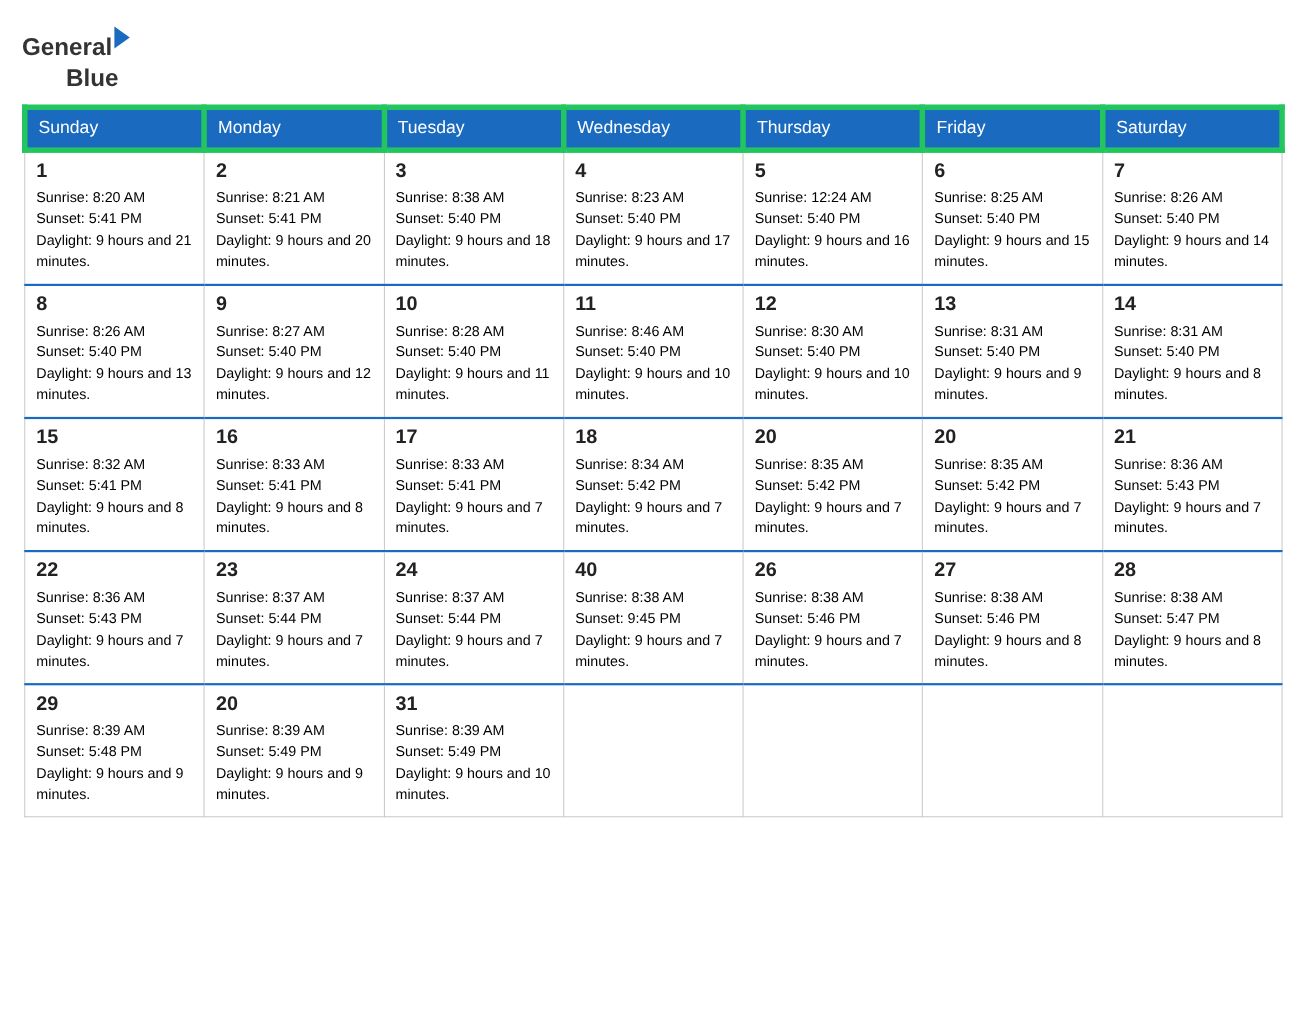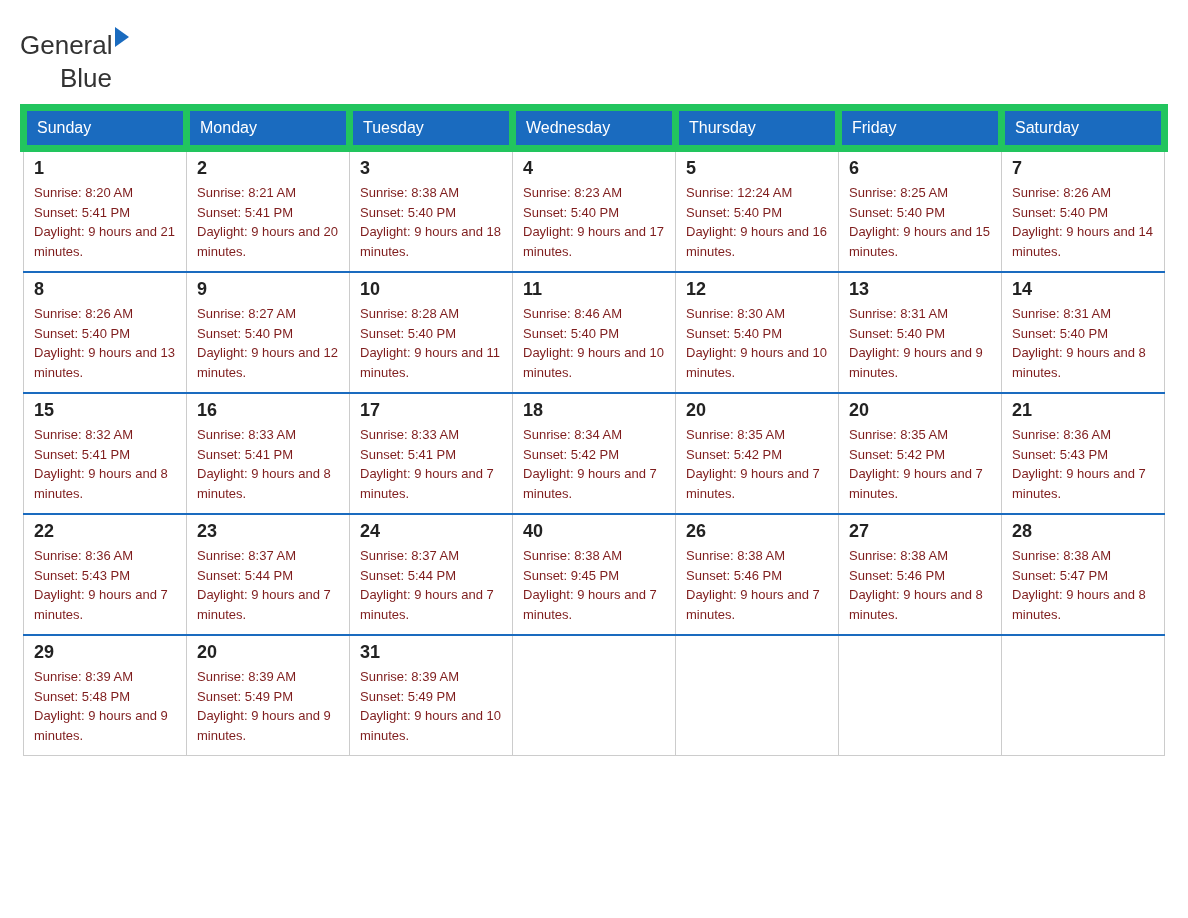--- a/index.html
+++ b/index.html
@@ -15,22 +15,22 @@
       justify-content: space-between;
       align-items: flex-start;
       margin-bottom: 10px;
     }
     .logo {
       display: flex;
       align-items: center;
       padding-top: 10px;
     }
     .logo-text {
-      font-size: 26px;
-      font-weight: normal;
+      font-size: 22px;
+      font-weight: bold;
       color: #333;
       line-height: 1.2;
     }
     .logo-arrow {
       width: 0;
       height: 0;
       border-left: 14px solid #1a6bbf;
       border-top: 10px solid transparent;
       border-bottom: 10px solid transparent;
       margin-left: 2px;
@@ -55,21 +55,21 @@
       border-collapse: collapse;
       margin-top: 10px;
     }
     .calendar th {
       background: #1a6bbf;
       color: #fff;
       font-size: 16px;
       font-weight: normal;
       padding: 8px 10px;
       text-align: left;
-      border: 7px solid #22c55e;
+      border: 5px solid #22c55e;
     }
     .calendar td {
       vertical-align: top;
       padding: 6px 10px 10px 10px;
       border: 1px solid #ccc;
       border-top: 2px solid #1a6bbf;
       font-size: 13px;
       color: #333;
       width: 14.28%;
       min-height: 90px;
@@ -78,21 +78,21 @@
     .day-number {
       font-size: 18px;
       font-weight: bold;
       color: #222;
       display: block;
       margin-bottom: 4px;
     }
     .day-info {
       font-size: 13px;
       line-height: 1.5;
-      color: #7f1d1d;
+      color: #000000;
     }
     .empty-cell {
       background: #fff;
     }
   </style>
 </head>
 <body>
 
 <div class="header-section">
   <div class="logo">

